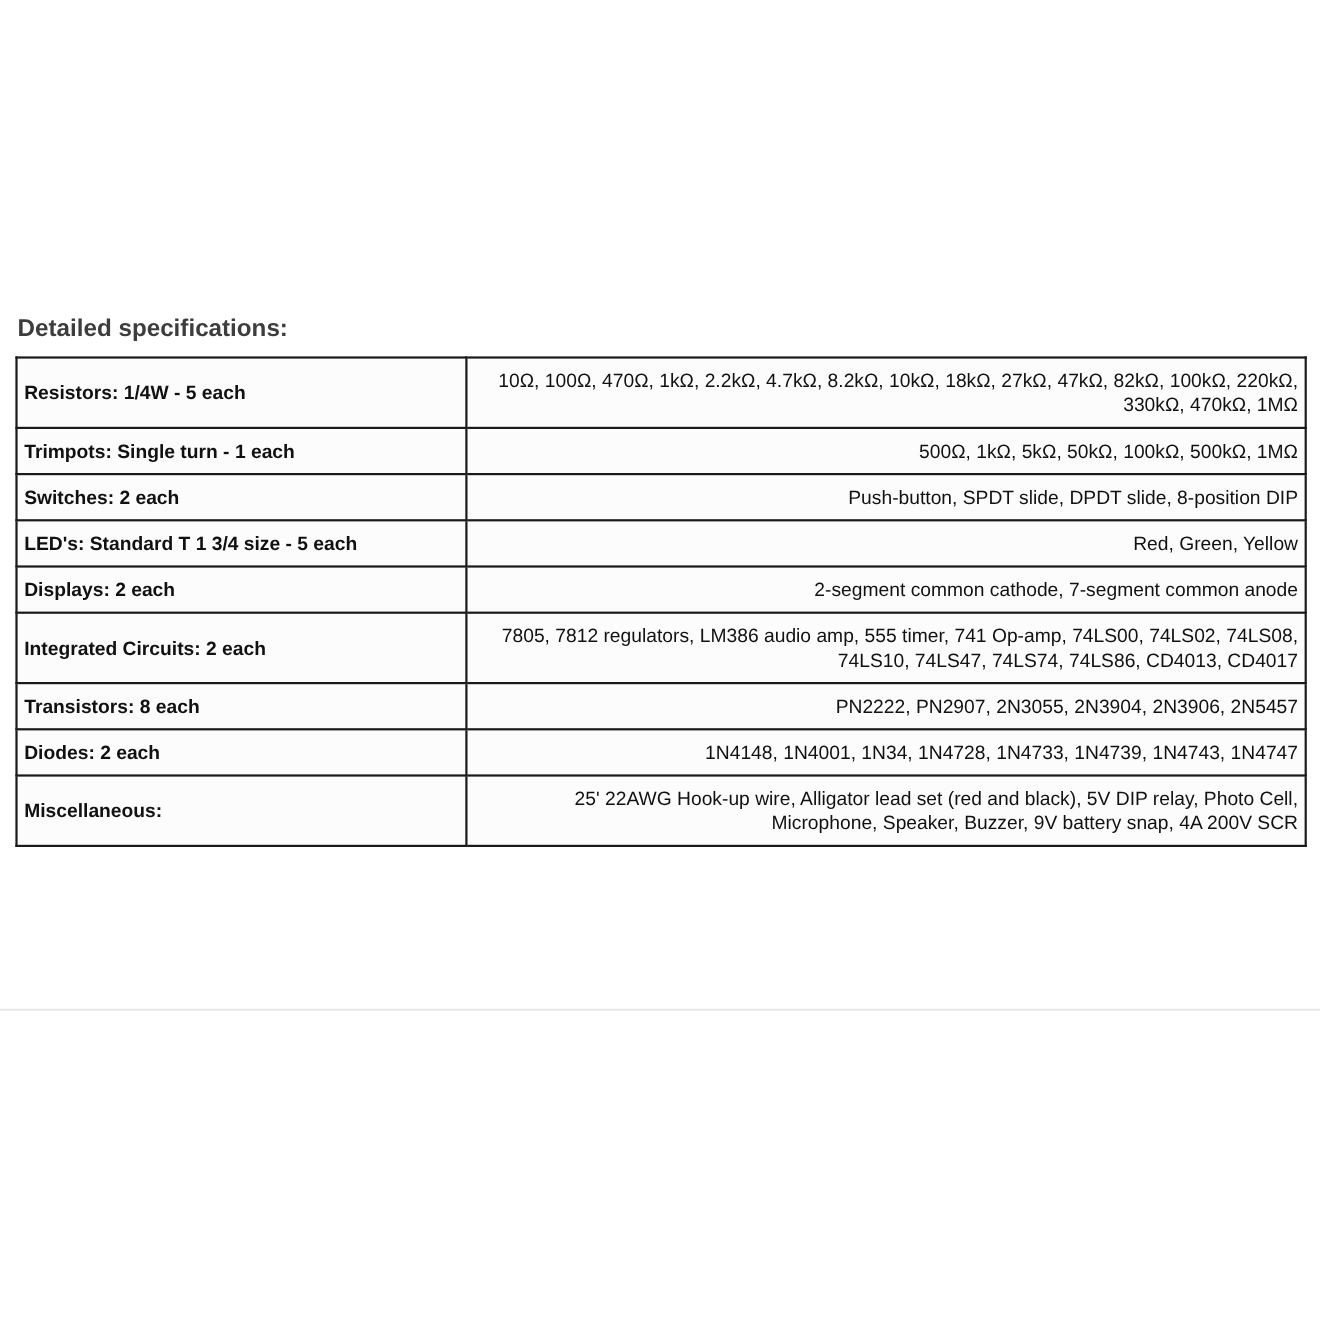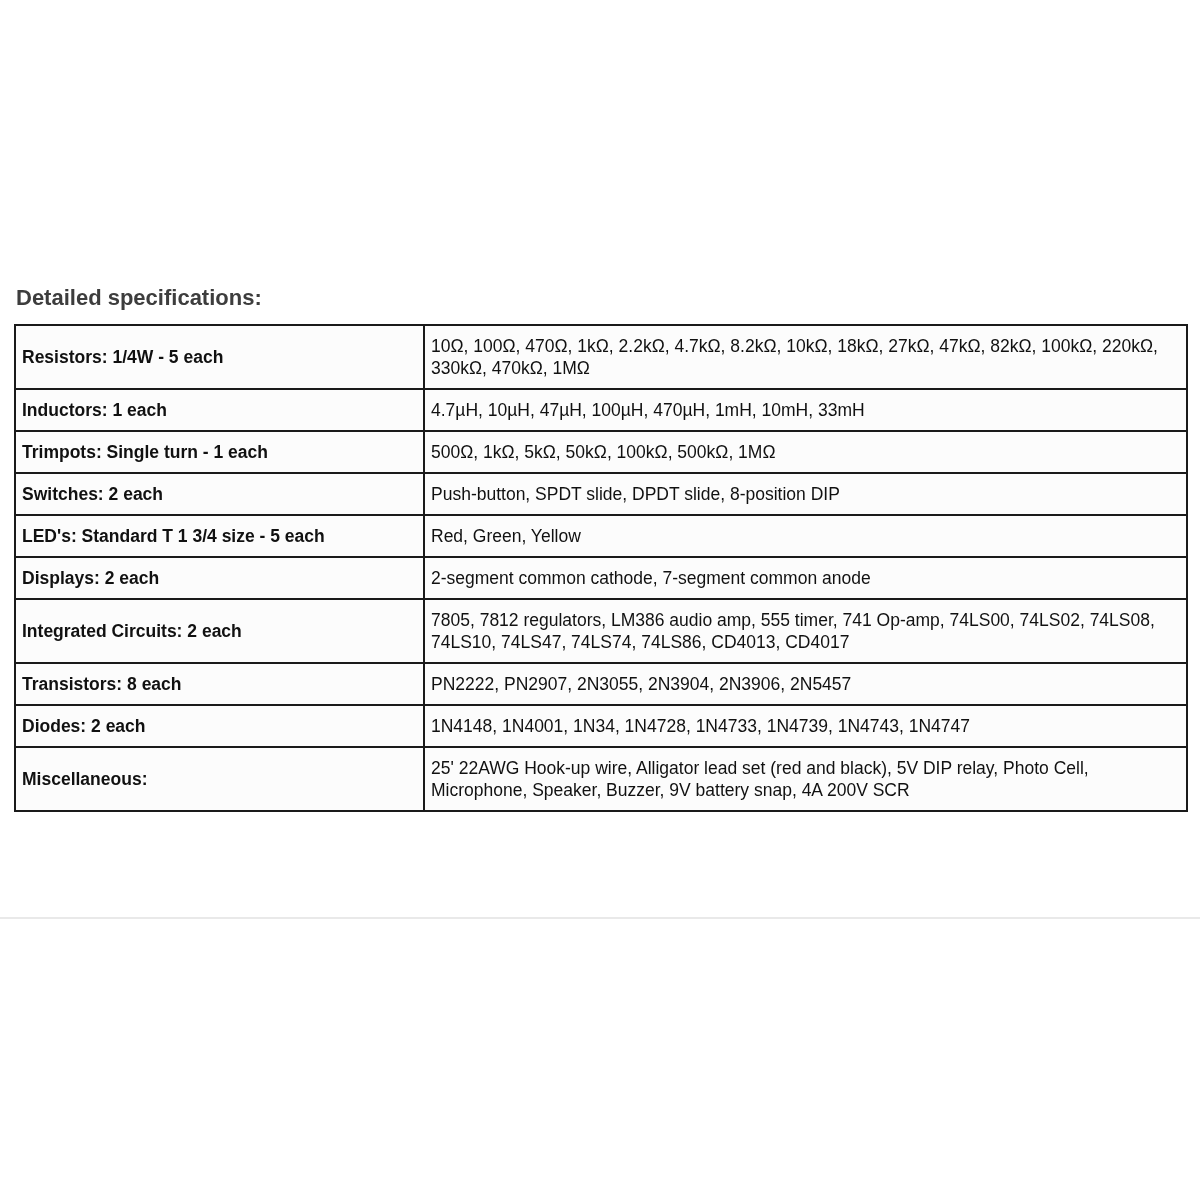--- a/index.html
+++ b/index.html
@@ -46,20 +46,21 @@
     padding: 9px 6px;
     word-wrap: break-word;
   }
   td.label-cell {
     font-weight: bold;
     width: 395px;
     padding-left: 5px;
   }
   td.value-cell {
     padding-left: 7px;
+    text-align: right;
   }
   .section-divider {
     position: absolute;
     left: 0;
     top: 917px;
     width: 1200px;
     height: 2px;
     background: #e9e9e9;
   }
 </style>
@@ -67,24 +68,20 @@
 <body>
 
 <div class="page">
   <div class="content">
     <div class="heading">Detailed specifications:</div>
     <table class="specs">
       <tbody>
         <tr>
           <td class="label-cell">Resistors: 1/4W - 5 each</td>
           <td class="value-cell">10Ω, 100Ω, 470Ω, 1kΩ, 2.2kΩ, 4.7kΩ, 8.2kΩ, 10kΩ, 18kΩ, 27kΩ, 47kΩ, 82kΩ, 100kΩ, 220kΩ, 330kΩ, 470kΩ, 1MΩ</td>
-        </tr>
-        <tr>
-          <td class="label-cell">Inductors: 1 each</td>
-          <td class="value-cell">4.7µH, 10µH, 47µH, 100µH, 470µH, 1mH, 10mH, 33mH</td>
         </tr>
         <tr>
           <td class="label-cell">Trimpots: Single turn - 1 each</td>
           <td class="value-cell">500Ω, 1kΩ, 5kΩ, 50kΩ, 100kΩ, 500kΩ, 1MΩ</td>
         </tr>
         <tr>
           <td class="label-cell">Switches: 2 each</td>
           <td class="value-cell">Push-button, SPDT slide, DPDT slide, 8-position DIP</td>
         </tr>
         <tr>

